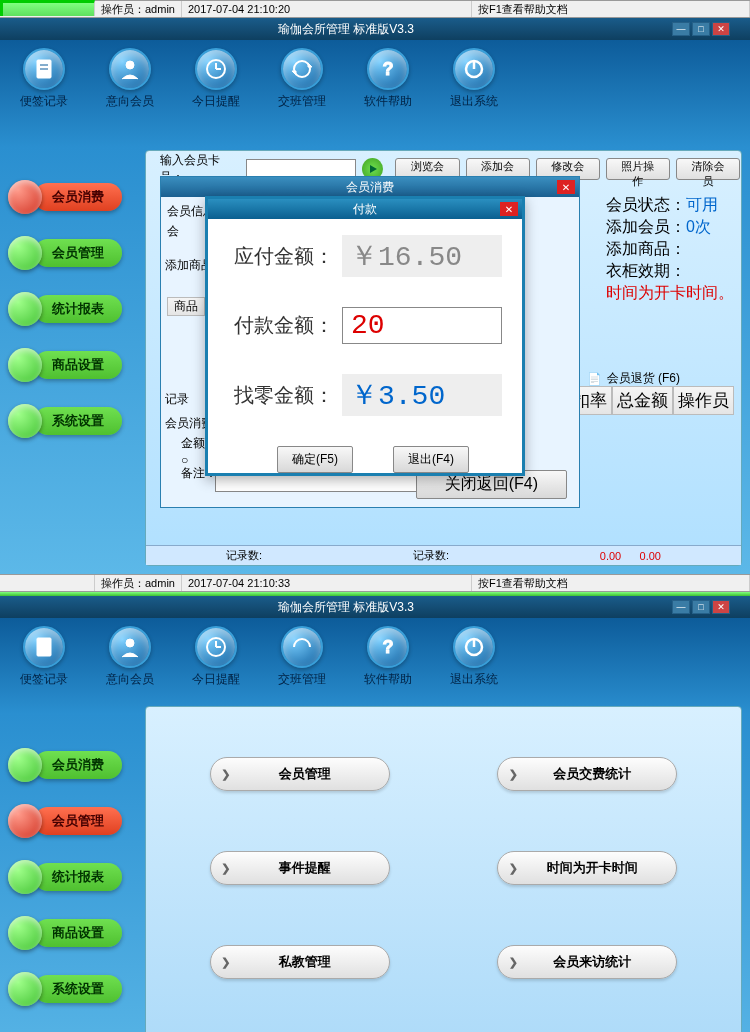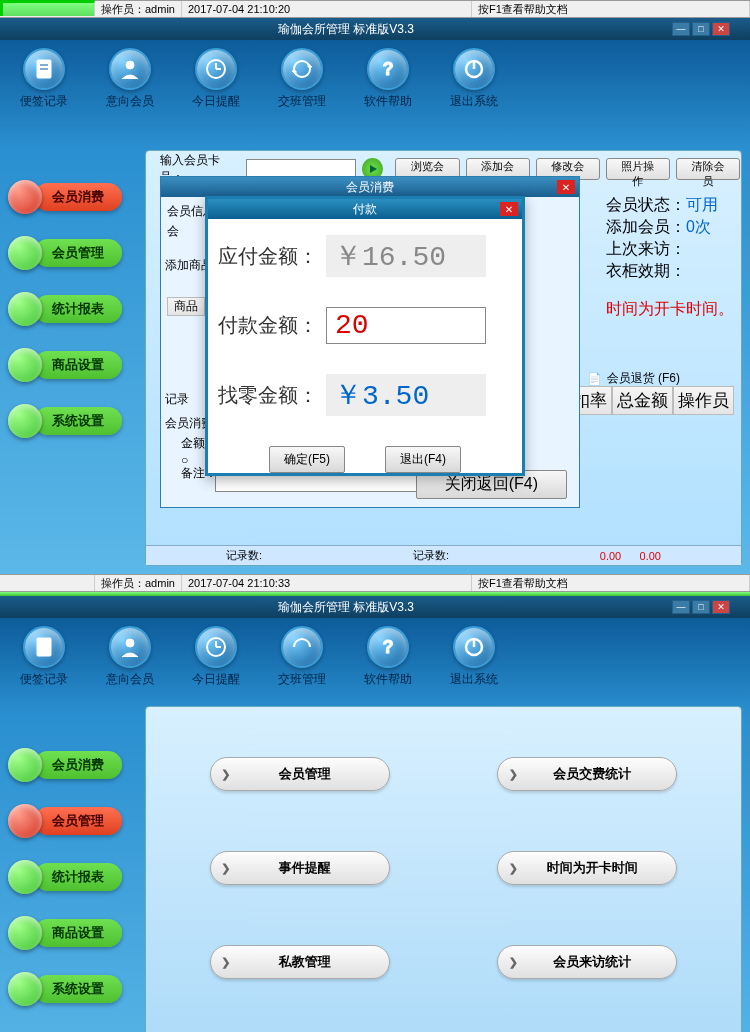--- a/index.html
+++ b/index.html
@@ -42,31 +42,31 @@
 
 
 .action-row { position: absolute; top: 112px; left: 160px; right: 10px; display: flex; gap: 6px; align-items: center; font-size: 12px; }
 .action-row input[type=text] { width: 110px; height: 20px; border: 1px solid #888; font-size: 11px; padding: 0 3px; }
 .small-btn { height: 22px; padding: 0 10px; background: linear-gradient(#f8f8f8, #e0e0e0); border: 1px solid #888; border-radius: 3px; font-size: 11px; cursor: pointer; }
 .play-btn { width: 22px; height: 22px; border-radius: 50%; background: radial-gradient(#6fe050, #3fa020); display: flex; align-items: center; justify-content: center; cursor: pointer; }
 
 
 .member-info { position: absolute; right: 16px; top: 154px; font-size: 16px; line-height: 22px; color: #000; }
 .member-info .val-blue { color: #06c; }
-.member-info .val-red { color: #d00; margin-top: 16px; }
+.member-info .val-red { color: #d00; }
 
 
 .dlg-consume { position: absolute; left: 160px; top: 136px; width: 420px; background: #e8f4ff; border: 1px solid #2a7fb0; z-index: 5; }
 .dlg-title { height: 20px; background: linear-gradient(#3a8fc0, #1a5f90); color: #fff; font-size: 12px; display: flex; align-items: center; justify-content: center; position: relative; }
 .dlg-close { position: absolute; right: 4px; width: 18px; height: 14px; background: #d22; color: #fff; font-size: 10px; display: flex; align-items: center; justify-content: center; cursor: pointer; }
 
 
 .dlg-pay { position: absolute; left: 205px; top: 156px; width: 320px; height: 280px; background: #fff; border: 3px solid #1a7fb0; z-index: 10; box-shadow: 0 4px 12px rgba(0,0,0,0.3); }
 .dlg-pay .dlg-title { background: linear-gradient(#2a8fc0, #0a5f90); }
-.pay-body { padding: 16px 10px; }
+.pay-body { padding: 16px 10px; margin-left: 16px; }
 .pay-row { display: flex; align-items: center; margin-bottom: 30px; gap: 8px; }
 .pay-label { font-size: 20px; color: #333; width: 100px; text-align: right; }
 .pay-val { font-family: "Courier New", monospace; font-size: 28px; padding: 2px 8px; width: 160px; border: none; }
 .pay-val.gray { color: #888; background: #eee; }
 .pay-val.red { color: #d00; border: 1px solid #888; }
 .pay-val.blue { color: #06c; background: #eee; }
 .pay-actions { display: flex; justify-content: center; gap: 40px; margin-top: 10px; }
 .pay-btn { padding: 4px 14px; background: linear-gradient(#f8f8f8, #d8d8d8); border: 1px solid #888; border-radius: 2px; font-size: 12px; cursor: pointer; }
 .std-btn { padding: 3px 28px; background: linear-gradient(#f8f8f8, #d8d8d8); border: 1px solid #888; border-radius: 2px; font-size: 16px; cursor: pointer; }
 
@@ -231,21 +231,21 @@
     <button class="small-btn">浏览会员</button>
     <button class="small-btn">添加会员</button>
     <button class="small-btn">修改会员</button>
     <button class="small-btn">照片操作</button>
     <button class="small-btn">清除会员</button>
   </div>
 
   <div class="member-info">
     <div><span>会员状态：</span><span class="val-blue">可用</span></div>
     <div><span>添加会员：</span><span class="val-blue">0次</span></div>
-    <div><span>上次来访：</span></div>
+    <div><span>添加商品：</span></div>
     <div><span>衣柜效期：</span></div>
     <div class="val-red"><span>时间为开卡时间。</span></div>
   </div>
 
   <div class="dlg-consume">
     <div class="dlg-title">
         <span>会员消费</span>
         <div class="dlg-close">✕</div>
       </div>
     <div style="height:310px; position:relative; font-size:12px;">

